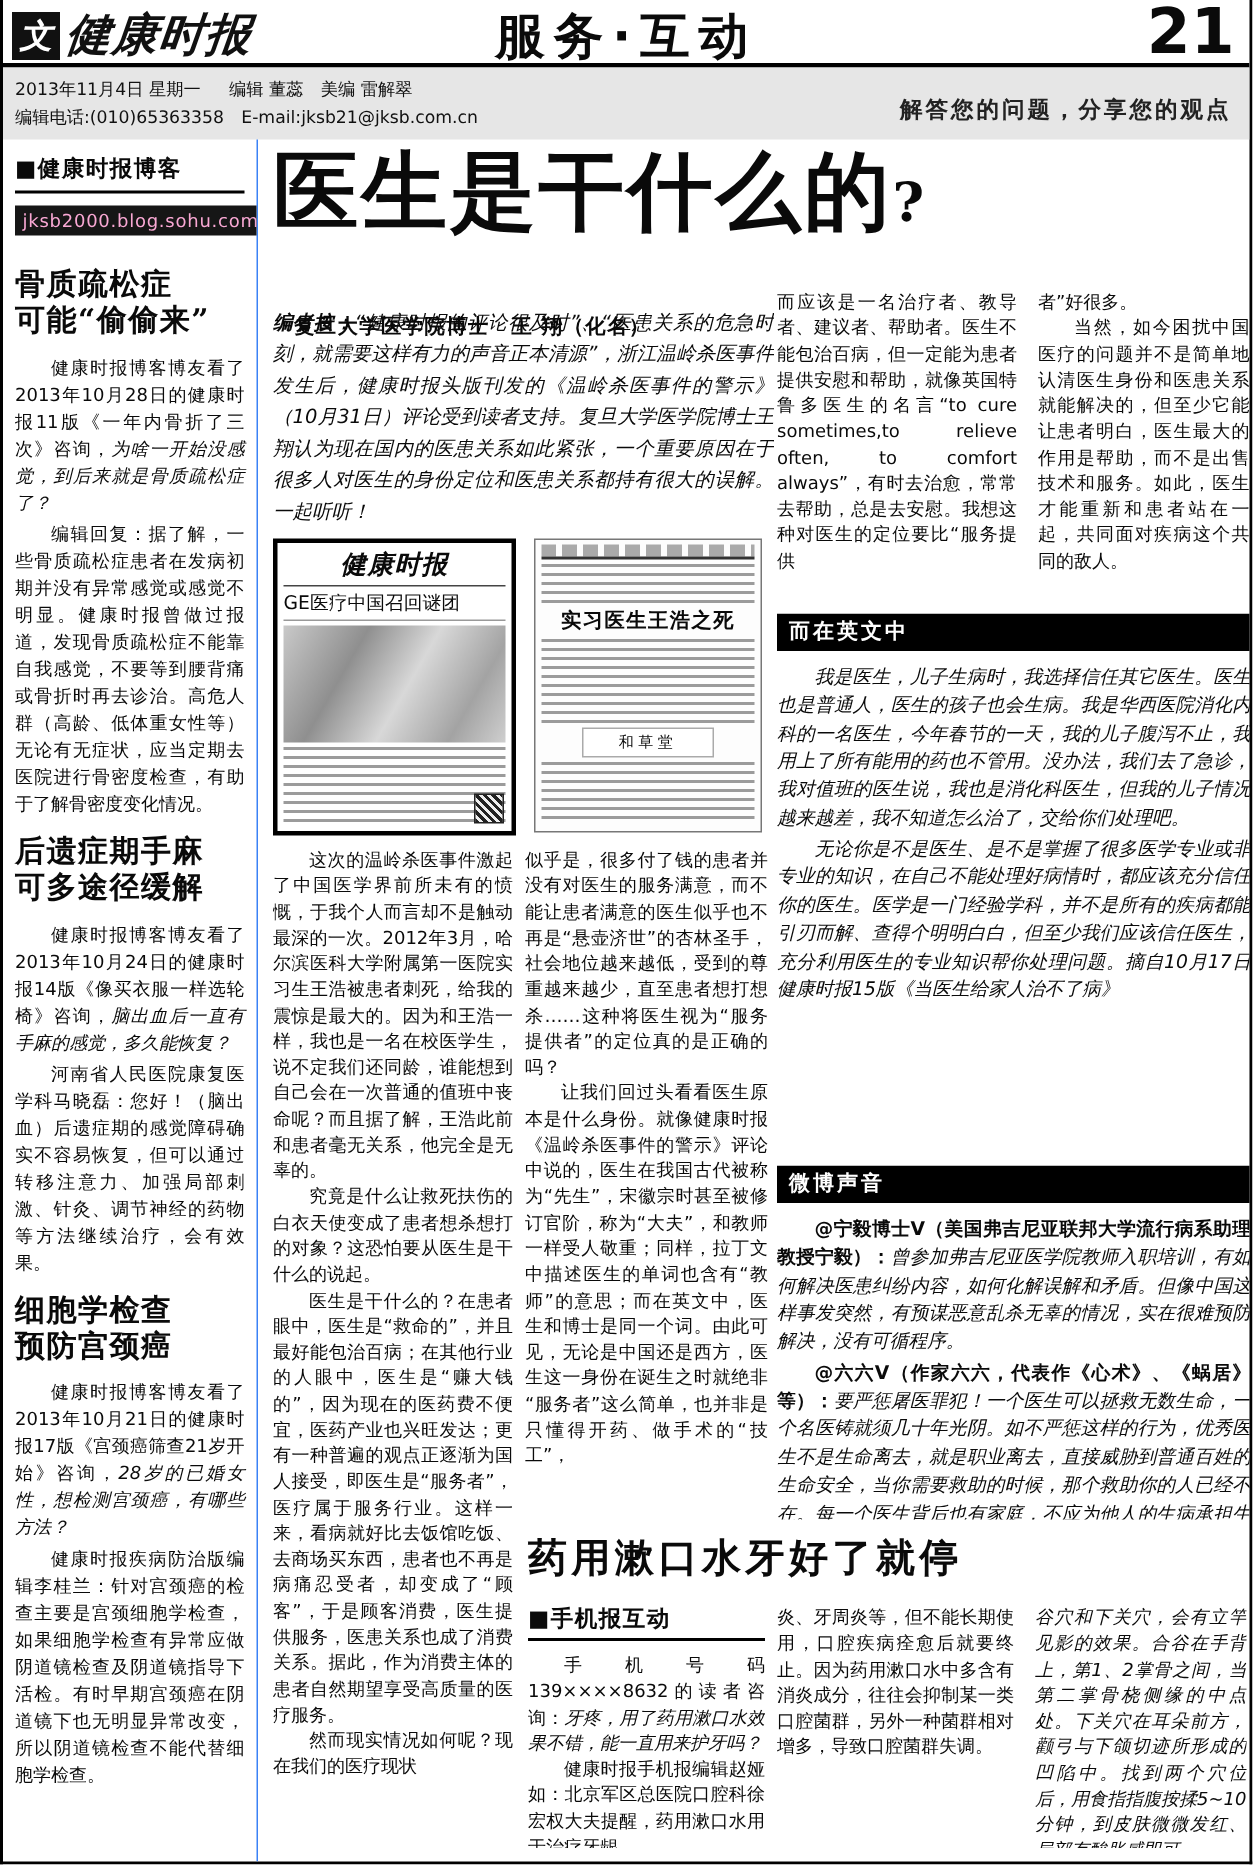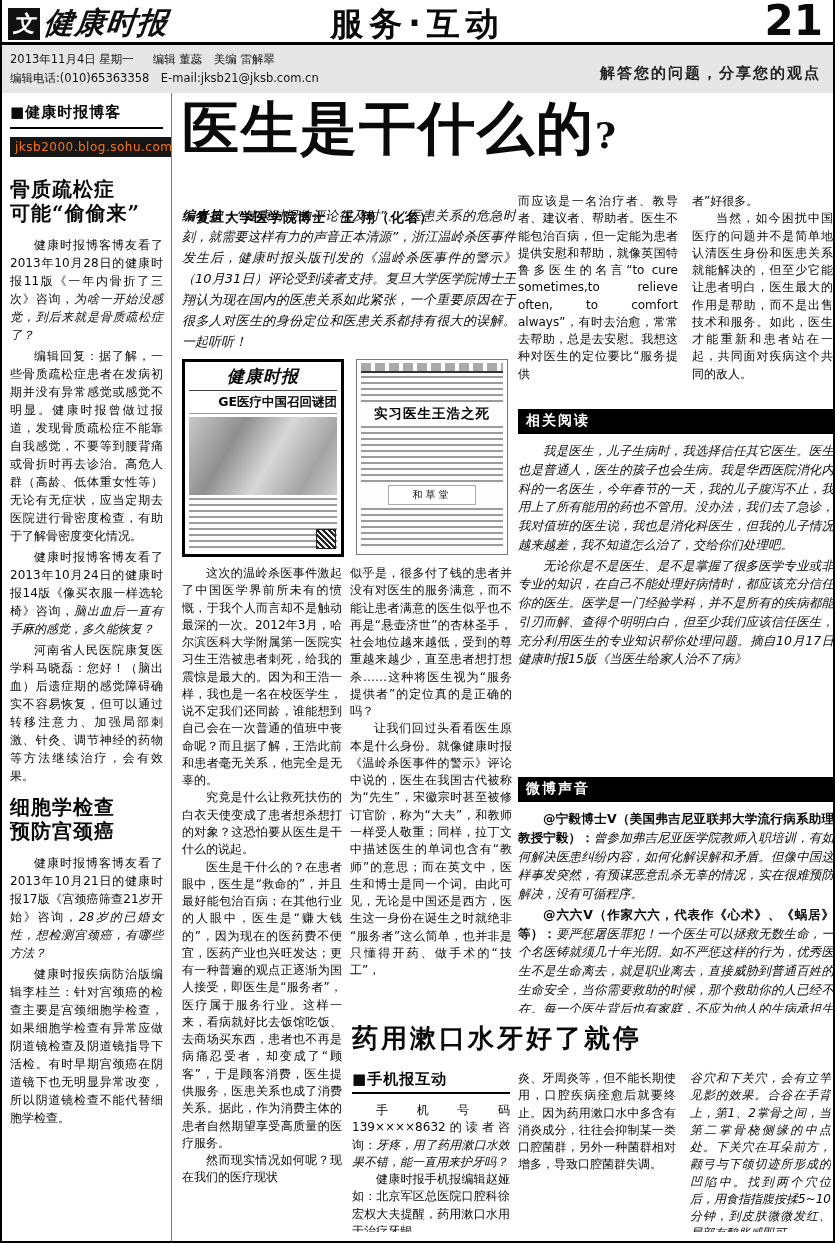--- a/index.html
+++ b/index.html
@@ -23,21 +23,21 @@
   .band-left{position:absolute;left:8px;top:5px;font-size:11.5px;line-height:1.65;color:#111;}
   .band-tag{position:absolute;right:12px;bottom:10px;font-size:15px;font-weight:700;
             letter-spacing:2px;color:#222;}
   
   .sidebar{position:absolute;left:0;top:93px;width:170px;height:1148px;box-sizing:border-box;
            border-right:1px solid #3b82f6;padding:10px 8px 0 8px;overflow:hidden;}
   .main{position:absolute;left:172px;top:93px;width:661px;height:1032px;}
   
   .side-hdr{font-size:15px;font-weight:900;letter-spacing:1px;}
   .side-rule{border:none;border-top:2px solid #000;margin:5px 0 7px;}
-  .url-box{background:#161616;color:#f97316;font-size:12px;padding:3px 5px;display:inline-block;
+  .url-box{background:#161616;color:#f9a8d4;font-size:12px;padding:3px 5px;display:inline-block;
            letter-spacing:.5px;margin-bottom:10px;}
   .side-title{font-family:"DejaVu Serif",serif;font-size:20px;font-weight:900;line-height:1.22;
               margin:10px 0 10px;white-space:pre-line;letter-spacing:1px;}
   .side-p{font-size:12px;line-height:1.5;text-align:justify;text-indent:2em;margin:0 0 3px;}
   .kai{font-style:italic;}
   
   .headline{position:absolute;left:8px;top:6px;font-family:"DejaVu Serif",serif;font-weight:900;
             font-size:57px;letter-spacing:2px;line-height:1;white-space:nowrap;}
   .headline .qm{font-size:36px;font-weight:900;}
   .byline{position:absolute;left:22px;top:88px;font-size:13.5px;font-weight:600;letter-spacing:1px;margin-top:28px;}
@@ -46,21 +46,21 @@
   .ednote .lbl{font-weight:900;}
   .ednote .txt{font-style:italic;}
   
   .thumbs{position:absolute;left:8px;top:266px;display:flex;gap:12px;}
   .thumb1{width:162px;height:198px;box-sizing:border-box;border:3px solid #000;background:#fff;
           position:relative;padding:3px 4px;}
   .thumb2{width:152px;height:196px;box-sizing:border-box;border:1px solid #777;background:#fdfdfd;
           position:relative;padding:3px 4px;}
   .t1-mast{text-align:center;font-family:"DejaVu Serif",serif;font-style:italic;font-weight:900;
            font-size:17px;letter-spacing:1px;border-bottom:1px solid #444;padding-bottom:2px;}
-  .t1-head{text-align:right;font-size:12.5px;font-weight:700;margin:3px 0;border-bottom:1px solid #999;
+  .t1-head{text-align:left;font-size:12.5px;font-weight:400;margin:3px 0;border-bottom:1px solid #999;
            padding-bottom:2px;white-space:nowrap;overflow:hidden;}
   .t1-photo{height:78px;margin:2px 0;background:
       linear-gradient(120deg,#c9c9c9 0%,#8f8f8f 30%,#d8d8d8 55%,#a3a3a3 80%,#cfcfcf 100%);}
   .fakelines{background-image:repeating-linear-gradient(to bottom,#9b9b9b 0 2px,transparent 2px 6px);}
   .t1-lines{height:54px;margin-top:3px;}
   .qr{position:absolute;right:5px;bottom:5px;width:18px;height:18px;background:
       repeating-linear-gradient(45deg,#222 0 2px,#eee 2px 4px);border:1px solid #222;}
   .t2-top{height:8px;border-bottom:2px solid #333;margin-bottom:3px;background:
       repeating-linear-gradient(to right,#aaa 0 10px,transparent 10px 14px);}
   .t2-strip{height:26px;margin-bottom:3px;}
@@ -130,20 +130,22 @@
     <span class="url-box">jksb2000.blog.sohu.com</span>
 
     <div>
       <div class="side-title">骨质疏松症
 可能“偷偷来”</div>
       <p class="side-p"><span>健康时报博客博友看了2013年10月28日的健康时报11版《一年内骨折了三次》咨询，</span><span class="kai">为啥一开始没感觉，到后来就是骨质疏松症了？</span></p>
       <p class="side-p">编辑回复：据了解，一些骨质疏松症患者在发病初期并没有异常感觉或感觉不明显。健康时报曾做过报道，发现骨质疏松症不能靠自我感觉，不要等到腰背痛或骨折时再去诊治。高危人群（高龄、低体重女性等）无论有无症状，应当定期去医院进行骨密度检查，有助于了解骨密度变化情况。</p>
     </div>
 
     <div>
+      <div class="side-title">后遗症期手麻
+可多途径缓解</div>
       <p class="side-p"><span>健康时报博客博友看了2013年10月24日的健康时报14版《像买衣服一样选轮椅》咨询，</span><span class="kai">脑出血后一直有手麻的感觉，多久能恢复？</span></p>
       <p class="side-p">河南省人民医院康复医学科马晓磊：您好！（脑出血）后遗症期的感觉障碍确实不容易恢复，但可以通过转移注意力、加强局部刺激、针灸、调节神经的药物等方法继续治疗，会有效果。</p>
     </div>
 
     <div>
       <div class="side-title">细胞学检查
 预防宫颈癌</div>
       <p class="side-p"><span>健康时报博客博友看了2013年10月21日的健康时报17版《宫颈癌筛查21岁开始》咨询，</span><span class="kai">28岁的已婚女性，想检测宫颈癌，有哪些方法？</span></p>
       <p class="side-p">健康时报疾病防治版编辑李桂兰：针对宫颈癌的检查主要是宫颈细胞学检查，如果细胞学检查有异常应做阴道镜检查及阴道镜指导下活检。有时早期宫颈癌在阴道镜下也无明显异常改变，所以阴道镜检查不能代替细胞学检查。</p>
     </div>
@@ -187,21 +189,21 @@
     <div class="acol col2">
       <p class="np">似乎是，很多付了钱的患者并没有对医生的服务满意，而不能让患者满意的医生似乎也不再是“悬壶济世”的杏林圣手，社会地位越来越低，受到的尊重越来越少，直至患者想打想杀……这种将医生视为“服务提供者”的定位真的是正确的吗？</p>
       <p>让我们回过头看看医生原本是什么身份。就像健康时报《温岭杀医事件的警示》评论中说的，医生在我国古代被称为“先生”，宋徽宗时甚至被修订官阶，称为“大夫”，和教师一样受人敬重；同样，拉丁文中描述医生的单词也含有“教师”的意思；而在英文中，医生和博士是同一个词。由此可见，无论是中国还是西方，医生这一身份在诞生之时就绝非“服务者”这么简单，也并非是只懂得开药、做手术的“技工”，</p>
     </div>
     <div class="acol col4">
       <p class="np">者”好很多。</p>
       <p>当然，如今困扰中国医疗的问题并不是简单地认清医生身份和医患关系就能解决的，但至少它能让患者明白，医生最大的作用是帮助，而不是出售技术和服务。如此，医生才能重新和患者站在一起，共同面对疾病这个共同的敌人。</p>
     </div>
 
     <div class="related">
-      <div class="secbar">相关阅读</div>
+      <div class="secbar">而在英文中</div>
       <p class="kai">我是医生，儿子生病时，我选择信任其它医生。医生也是普通人，医生的孩子也会生病。我是华西医院消化内科的一名医生，今年春节的一天，我的儿子腹泻不止，我用上了所有能用的药也不管用。没办法，我们去了急诊，我对值班的医生说，我也是消化科医生，但我的儿子情况越来越差，我不知道怎么治了，交给你们处理吧。</p>
       <p class="kai">无论你是不是医生、是不是掌握了很多医学专业或非专业的知识，在自己不能处理好病情时，都应该充分信任你的医生。医学是一门经验学科，并不是所有的疾病都能引刃而解、查得个明明白白，但至少我们应该信任医生，充分利用医生的专业知识帮你处理问题。摘自10月17日健康时报15版《当医生给家人治不了病》</p>
     </div>
 
     <div class="weibo">
       <div class="secbar">微博声音</div>
       <p><span class="handle">@宁毅博士V（美国弗吉尼亚联邦大学流行病系助理教授宁毅）：</span><span class="kai">曾参加弗吉尼亚医学院教师入职培训，有如何解决医患纠纷内容，如何化解误解和矛盾。但像中国这样事发突然，有预谋恶意乱杀无辜的情况，实在很难预防解决，没有可循程序。</span></p>
       <p><span class="handle">@六六V（作家六六，代表作《心术》、《蜗居》等）：</span><span class="kai">要严惩屠医罪犯！一个医生可以拯救无数生命，一个名医铸就须几十年光阴。如不严惩这样的行为，优秀医生不是生命离去，就是职业离去，直接威胁到普通百姓的生命安全，当你需要救助的时候，那个救助你的人已经不在。每一个医生背后也有家庭，不应为他人的生病承担生命威胁。</span></p>
     </div>
 

